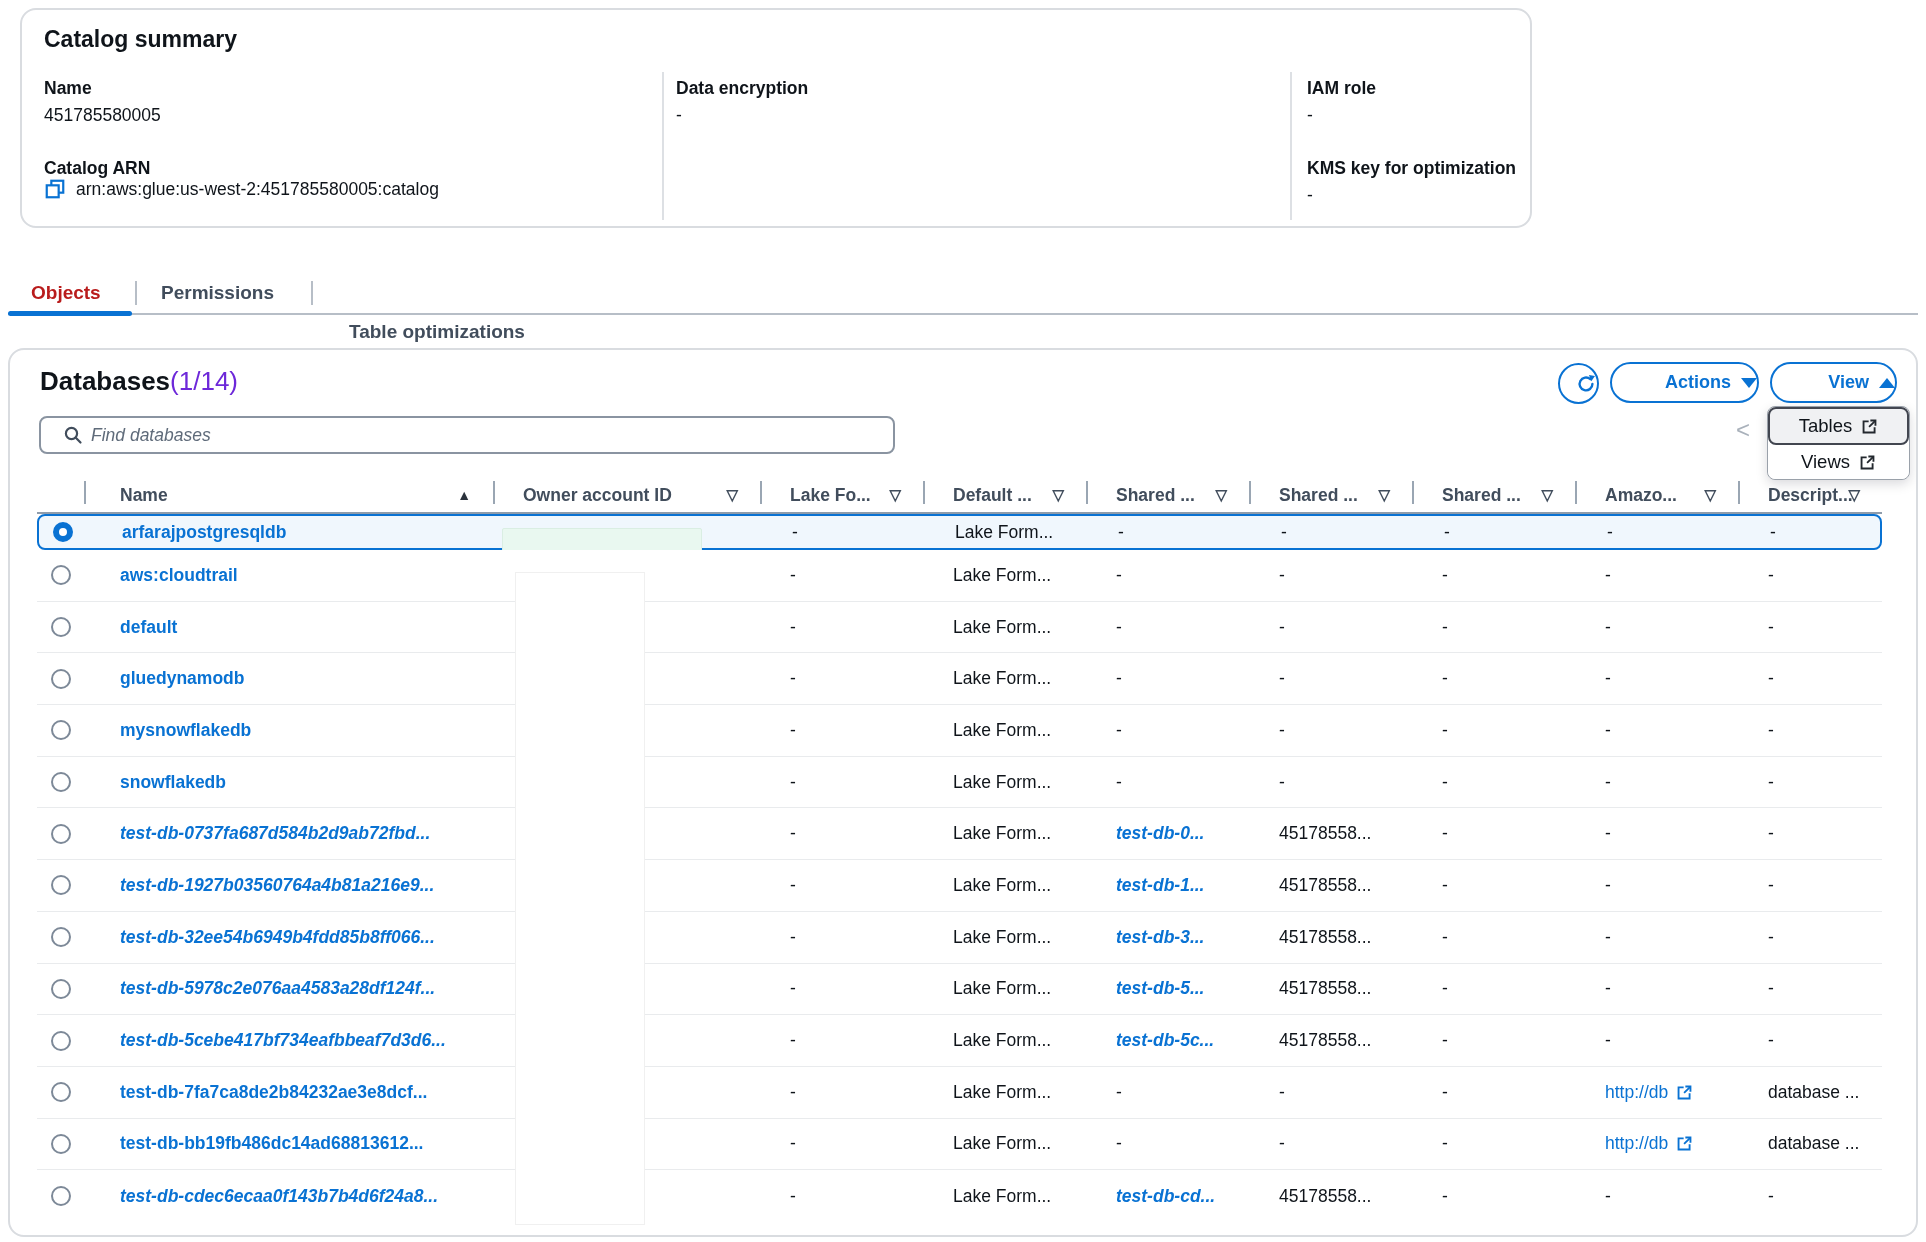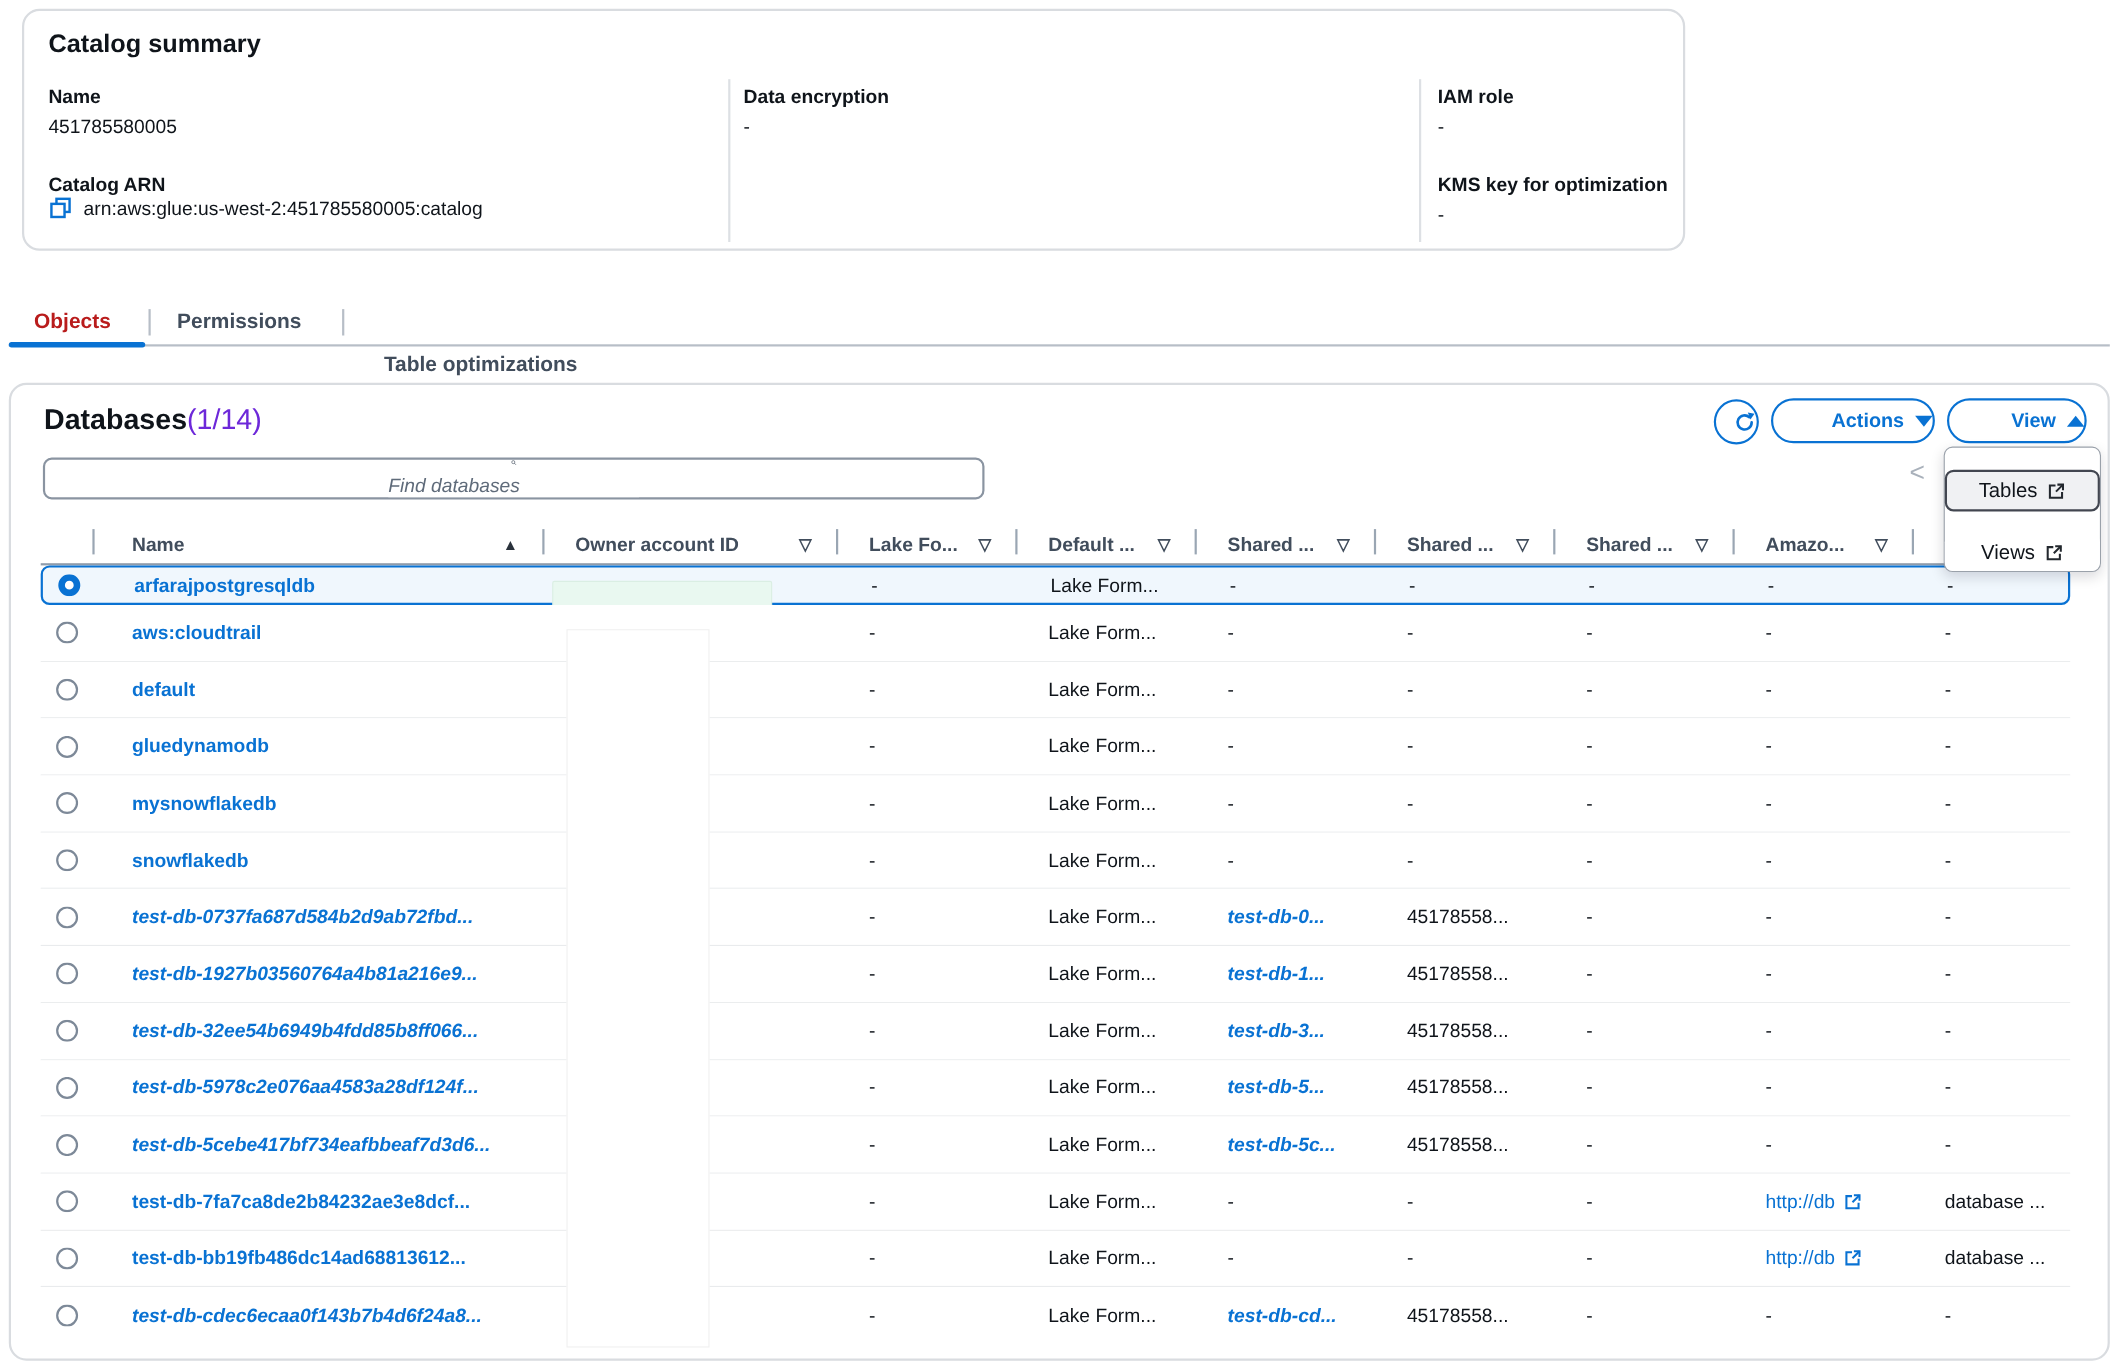--- a/index.html
+++ b/index.html
@@ -25,21 +25,21 @@
   .tab-sep { position:absolute; top:3px; width:2px; height:24px; background:#b7bec7; }
   .tab-underline-gray { position:absolute; left:8px; right:8px; top:35px; height:2px; background:#b7bec7; }
   .tab-underline-blue { position:absolute; left:8px; width:124px; top:33px; height:5px; border-radius:3px; background:#0972d3; }
 
   
   #table-card { left:8px; top:348px; width:1910px; height:889px; overflow:hidden; }
   .tbl-title { position:absolute; left:30px; top:16px; font-size:26px; font-weight:700; }
   .tbl-counter { font-weight:400; color:#6d28d9; margin-left:0; }
 
   .search { position:absolute; left:29px; top:66px; width:856px; height:38px; border:2px solid #8a94a1;
-    border-radius:8px; display:flex; align-items:center; padding:0 8px; gap:8px; background:#fff;flex-direction:column; }
+    border-radius:8px; display:flex; align-items:center; padding:0 22px; gap:8px; background:#fff; }
   .search input { border:none; outline:none; flex:1; font-family:"Liberation Sans",sans-serif;
     font-size:17.5px; font-style:italic; color:#3d4754; }
   .search input::placeholder { color:#5f6b7a; font-style:italic; }
 
   .btn { position:absolute; height:41px; border:2px solid #0972d3; border-radius:21px; background:#fff;
     color:#0972d3; font-weight:700; font-size:18px; display:flex; align-items:center; justify-content:flex-end;
     gap:10px; cursor:pointer; font-family:"Liberation Sans",sans-serif; }
   #refresh-btn { left:1548px; top:13px; width:41px; }
   #actions-btn { left:1600px; top:12px; width:149px; }
   #view-btn    { left:1760px; top:12px; width:127px; }
@@ -47,21 +47,21 @@
     border-top:10px solid #0972d3; }
   .caret-up { width:0; height:0; border-left:8px solid transparent; border-right:8px solid transparent;
     border-bottom:10px solid #0972d3; }
 
   #page-prev { position:absolute; left:1726px; top:66px; font-size:24px; color:#a9b1bb; cursor:default; }
 
   
   #view-menu { position:absolute; left:1757px; top:56px; width:143px; background:#fff;
     border:1px solid #9aa1aa; border-radius:8px; box-shadow:0 4px 12px rgba(0,10,30,.15); z-index:30; }
   .menu-item { height:34px; display:flex; align-items:center; justify-content:center; gap:9px;
-    font-size:18.5px; color:#0f141a; cursor:pointer; background:#fff; border-radius:8px;margin-top:20px; }
+    font-size:18.5px; color:#0f141a; cursor:pointer; background:#fff; border-radius:8px; }
   .menu-item.focused { height:38px; border:2px solid #424650; background:#f0f1f3; }
 
   
   .grid { display:grid;
     grid-template-columns:47px 409px 267px 163px 163px 163px 163px 163px 163px minmax(0,1fr); }
 
   #thead { position:absolute; left:27px; right:34px; top:128px; height:36px;
     border-bottom:2px solid #8f9cab; }
   .hc { position:relative; display:flex; align-items:center; padding-left:30px;
     font-size:17.5px; font-weight:700; color:#414d5c; }

